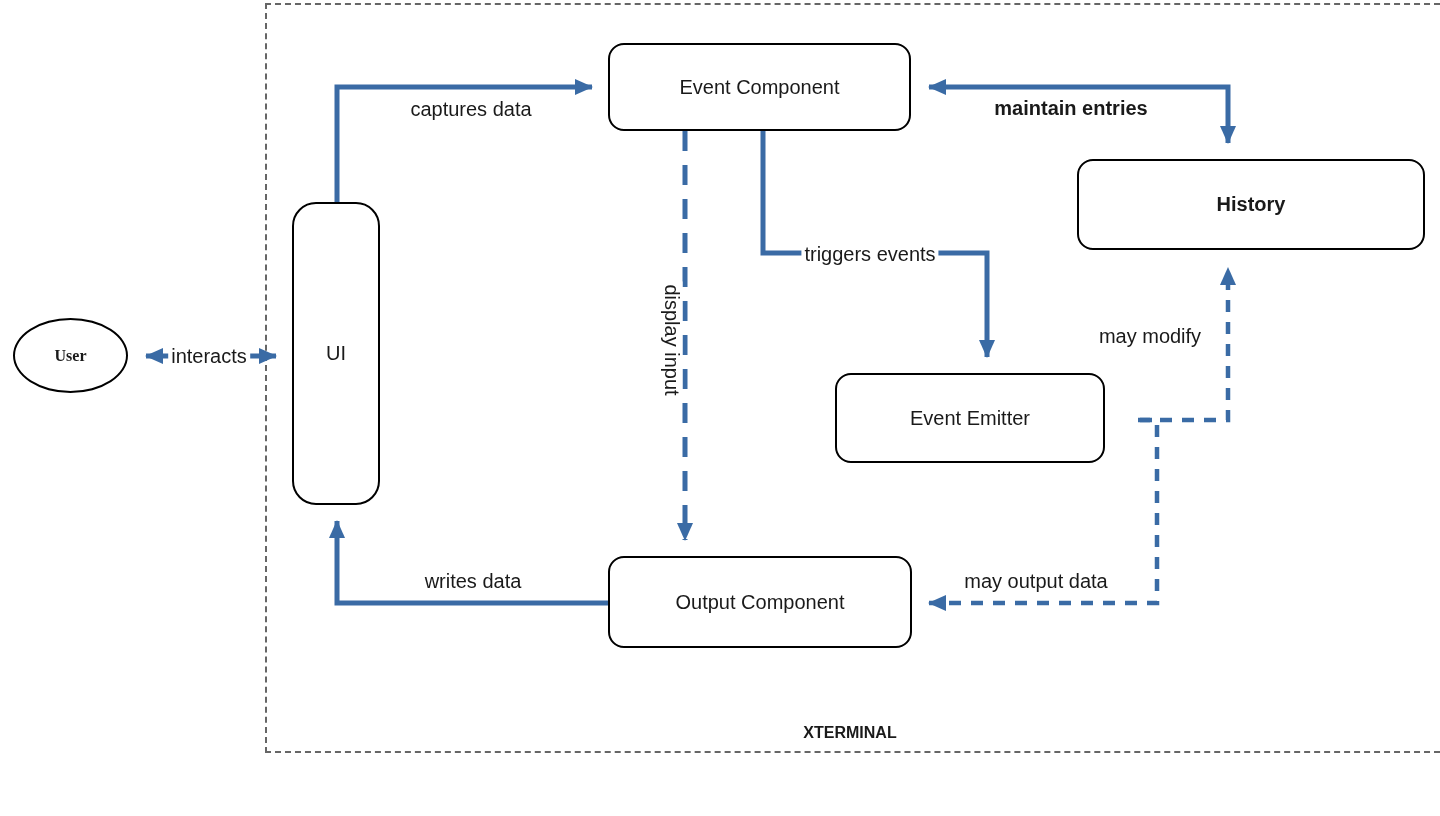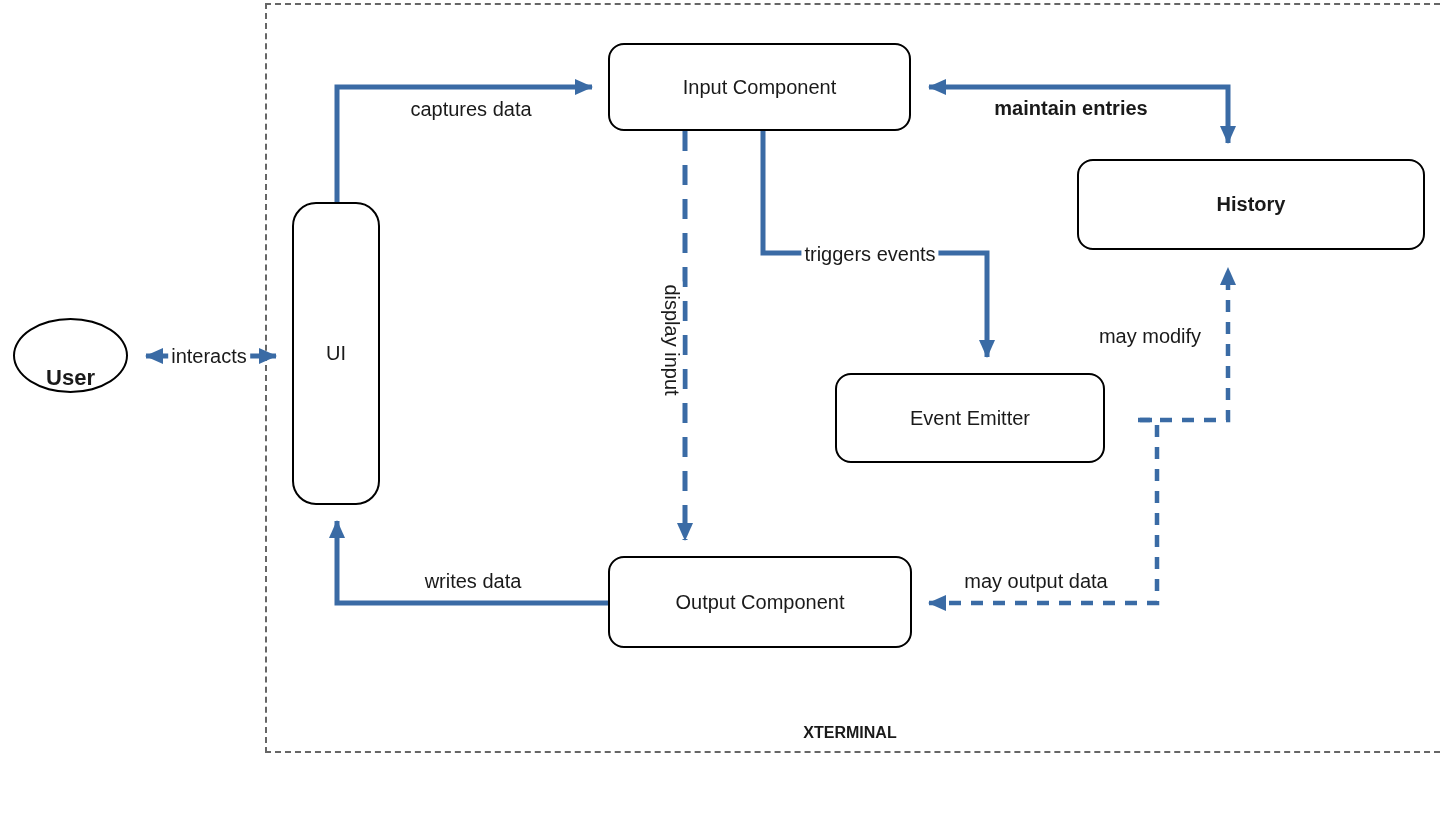--- a/index.html
+++ b/index.html
@@ -48,22 +48,22 @@
     display: flex; align-items: center; justify-content: center;
     font-size: 20px; color: var(--text);
     white-space: nowrap;
   }
   .node.rounded { border-radius: 16px; }
   .node-user {
     position: absolute;
     border: 2px solid var(--shape-border);
     border-radius: 50%;
     background: var(--background);
-    display: flex; align-items: flex-end; justify-content: center;
-    font-size: 22px; font-weight: bold; color: var(--text);
+    display: flex; align-items: center; justify-content: center;
+    font-size: 16px; font-weight: bold; color: var(--text); font-family: Liberation Serif, serif;
   }
 
   .edge-label {
     position: absolute;
     transform: translate(-50%, -50%);
     font-size: 20px; color: var(--text);
     background: var(--background);
     padding: 0 3px;
     white-space: nowrap;
     line-height: 1.15;
@@ -103,21 +103,21 @@
 
   <div class="node-user" style="left:13px; top:318px; width:115px; height:75px;">
     <span>User</span>
   </div>
 
   <div class="node rounded" style="left:292px; top:202px; width:88px; height:303px; border-radius:24px;">
     <span>UI</span>
   </div>
 
   <div class="node rounded" style="left:608px; top:43px; width:303px; height:88px;">
-    <span>Input Component</span>
+    <span>Event Component</span>
   </div>
 
   <div class="node rounded" style="left:1077px; top:159px; width:348px; height:91px;font-weight:bold;">
     <span>History</span>
   </div>
 
   <div class="node rounded" style="left:835px; top:373px; width:270px; height:90px;">
     <span>Event Emitter</span>
   </div>
 

